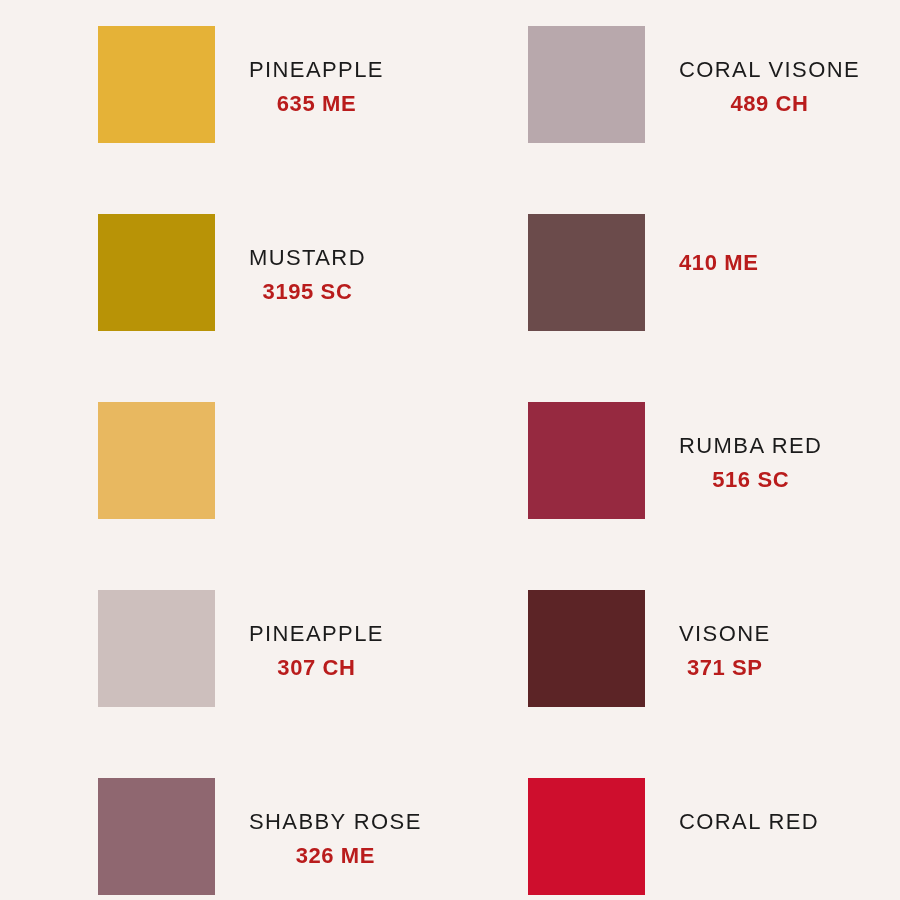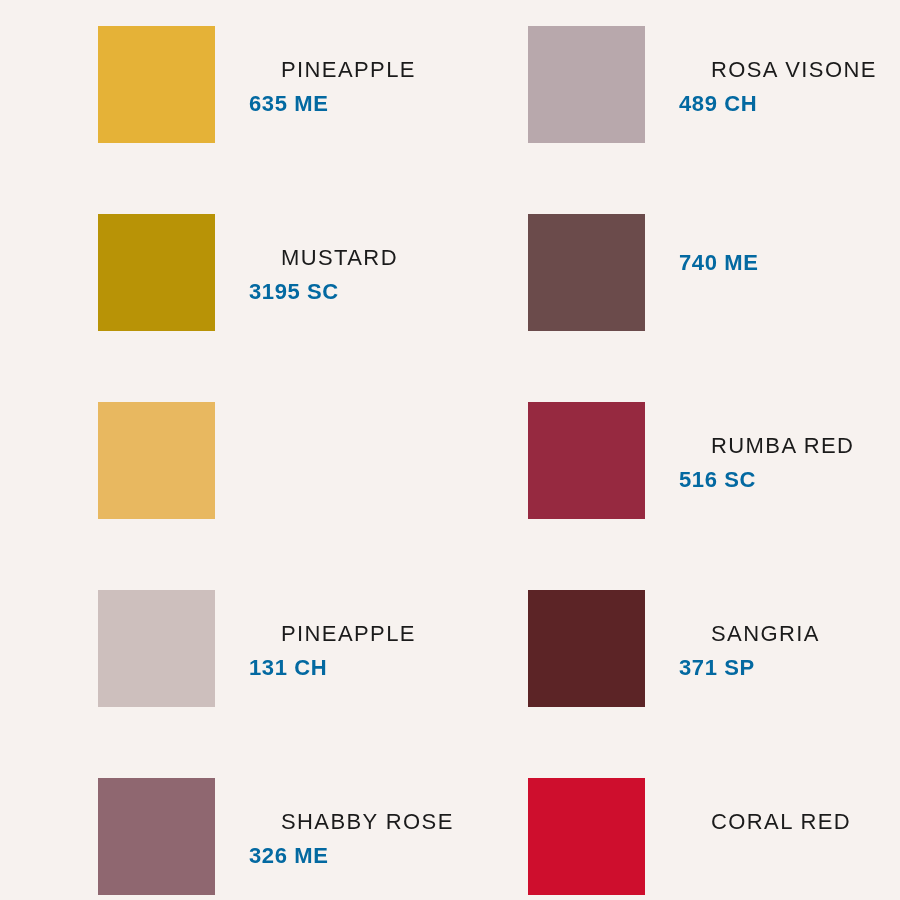--- a/index.html
+++ b/index.html
@@ -50,93 +50,93 @@
     justify-content: flex-start;
   }
 
   .swatch-name {
     font-size: 22px;
     font-weight: 400;
     letter-spacing: 1.4px;
     color: #1b1b1b;
     line-height: 1.3;
     white-space: nowrap;
-    margin-left: 32px;
   }
 
   .swatch-code {
     font-size: 22px;
     font-weight: 700;
     letter-spacing: 0.6px;
-    color: #0369a1;
+    color: #b91c1c;
     line-height: 1.3;
     margin-top: 5px;
     white-space: nowrap;
+    text-align: center;
   }
 </style>
 </head>
 <body style="background-color: rgb(247, 242, 239);">
 
 <div id="palette-board">
 
   <div class="swatch-card">
     <div class="swatch-chip" style="background-color: rgb(229, 178, 55);"></div>
     <div class="swatch-text">
       <div class="swatch-name">PINEAPPLE</div>
       <div class="swatch-code">635 ME</div>
     </div>
   </div>
 
   <div class="swatch-card">
     <div class="swatch-chip" style="background-color: rgb(184, 168, 172);"></div>
     <div class="swatch-text">
-      <div class="swatch-name">ROSA VISONE</div>
+      <div class="swatch-name">CORAL VISONE</div>
       <div class="swatch-code">489 CH</div>
     </div>
   </div>
 
   <div class="swatch-card">
     <div class="swatch-chip" style="background-color: rgb(184, 147, 6);"></div>
     <div class="swatch-text">
       <div class="swatch-name">MUSTARD</div>
       <div class="swatch-code">3195 SC</div>
     </div>
   </div>
 
   <div class="swatch-card">
     <div class="swatch-chip" style="background-color: rgb(107, 75, 75);"></div>
     <div class="swatch-text">
-      <div class="swatch-code">740 ME</div>
+      <div class="swatch-code">410 ME</div>
     </div>
   </div>
 
   <div class="swatch-card">
     <div class="swatch-chip" style="background-color: rgb(232, 184, 96);"></div>
   </div>
 
   <div class="swatch-card">
     <div class="swatch-chip" style="background-color: rgb(150, 41, 64);"></div>
     <div class="swatch-text">
       <div class="swatch-name">RUMBA RED</div>
       <div class="swatch-code">516 SC</div>
     </div>
   </div>
 
   <div class="swatch-card">
     <div class="swatch-chip" style="background-color: rgb(205, 191, 189);"></div>
     <div class="swatch-text">
       <div class="swatch-name">PINEAPPLE</div>
-      <div class="swatch-code">131 CH</div>
+      <div class="swatch-code">307 CH</div>
     </div>
   </div>
 
   <div class="swatch-card">
     <div class="swatch-chip" style="background-color: rgb(92, 36, 38);"></div>
     <div class="swatch-text">
-      <div class="swatch-name">SANGRIA</div>
+      <div class="swatch-name">VISONE</div>
       <div class="swatch-code">371 SP</div>
     </div>
   </div>
 
   <div class="swatch-card">
     <div class="swatch-chip" style="background-color: rgb(143, 103, 112);"></div>
     <div class="swatch-text">
       <div class="swatch-name">SHABBY ROSE</div>
       <div class="swatch-code">326 ME</div>
     </div>

